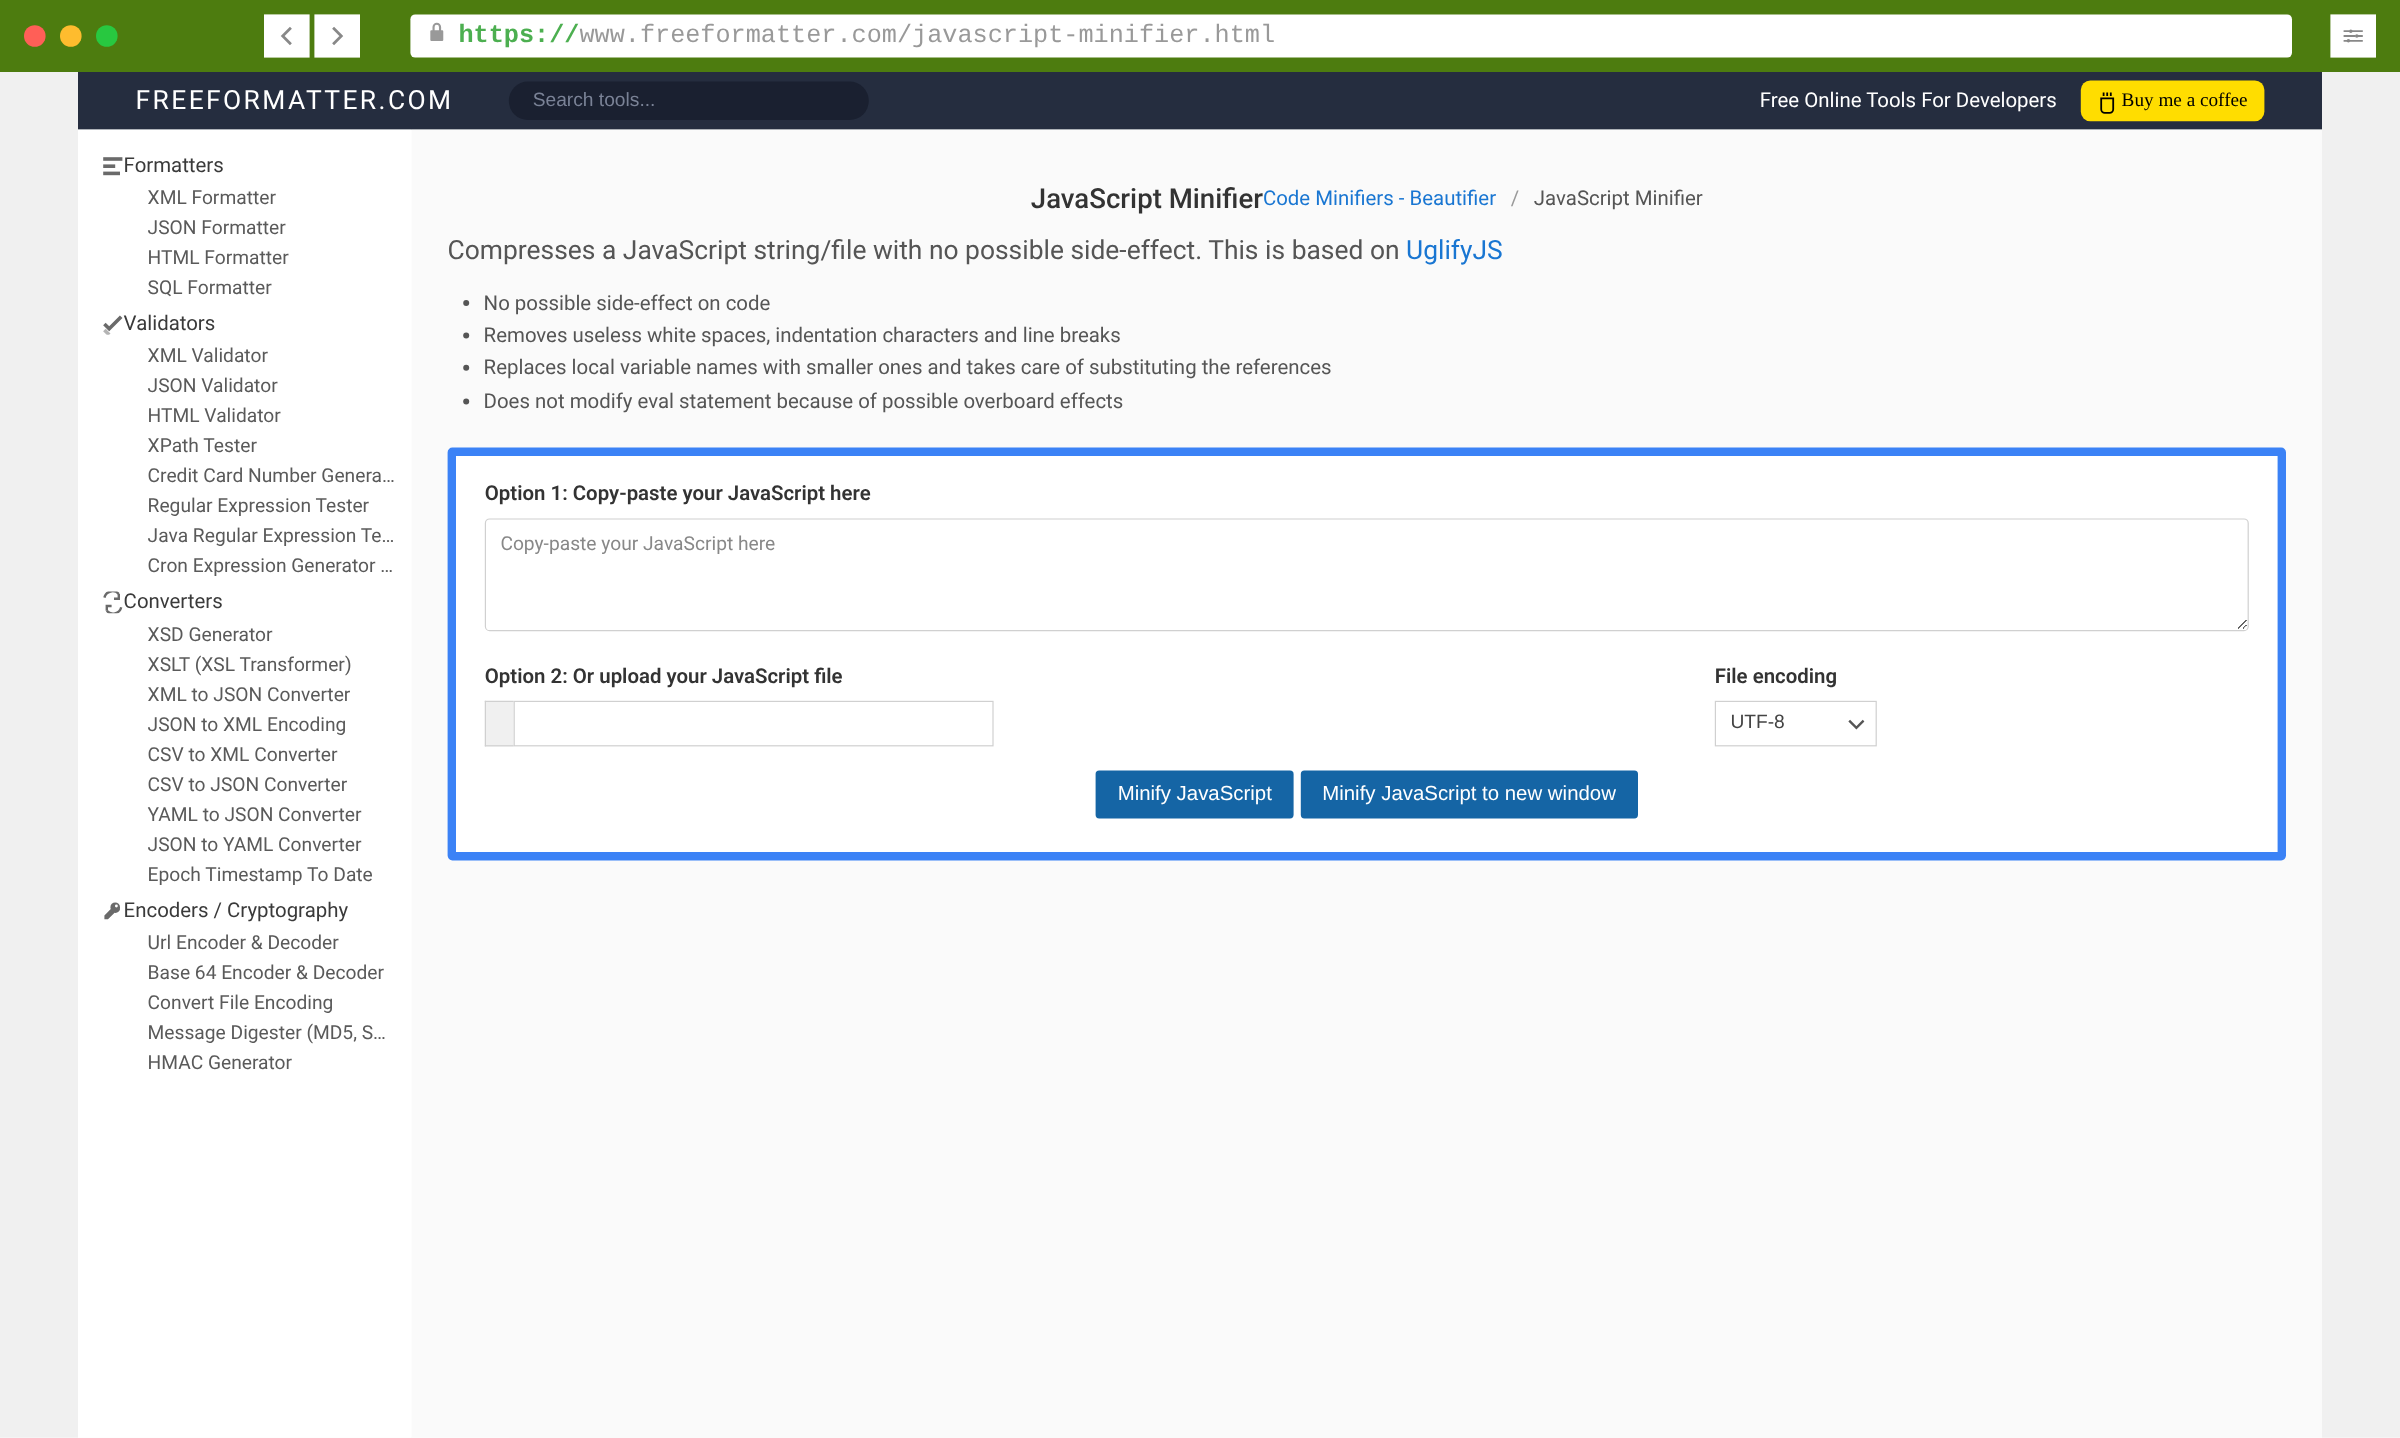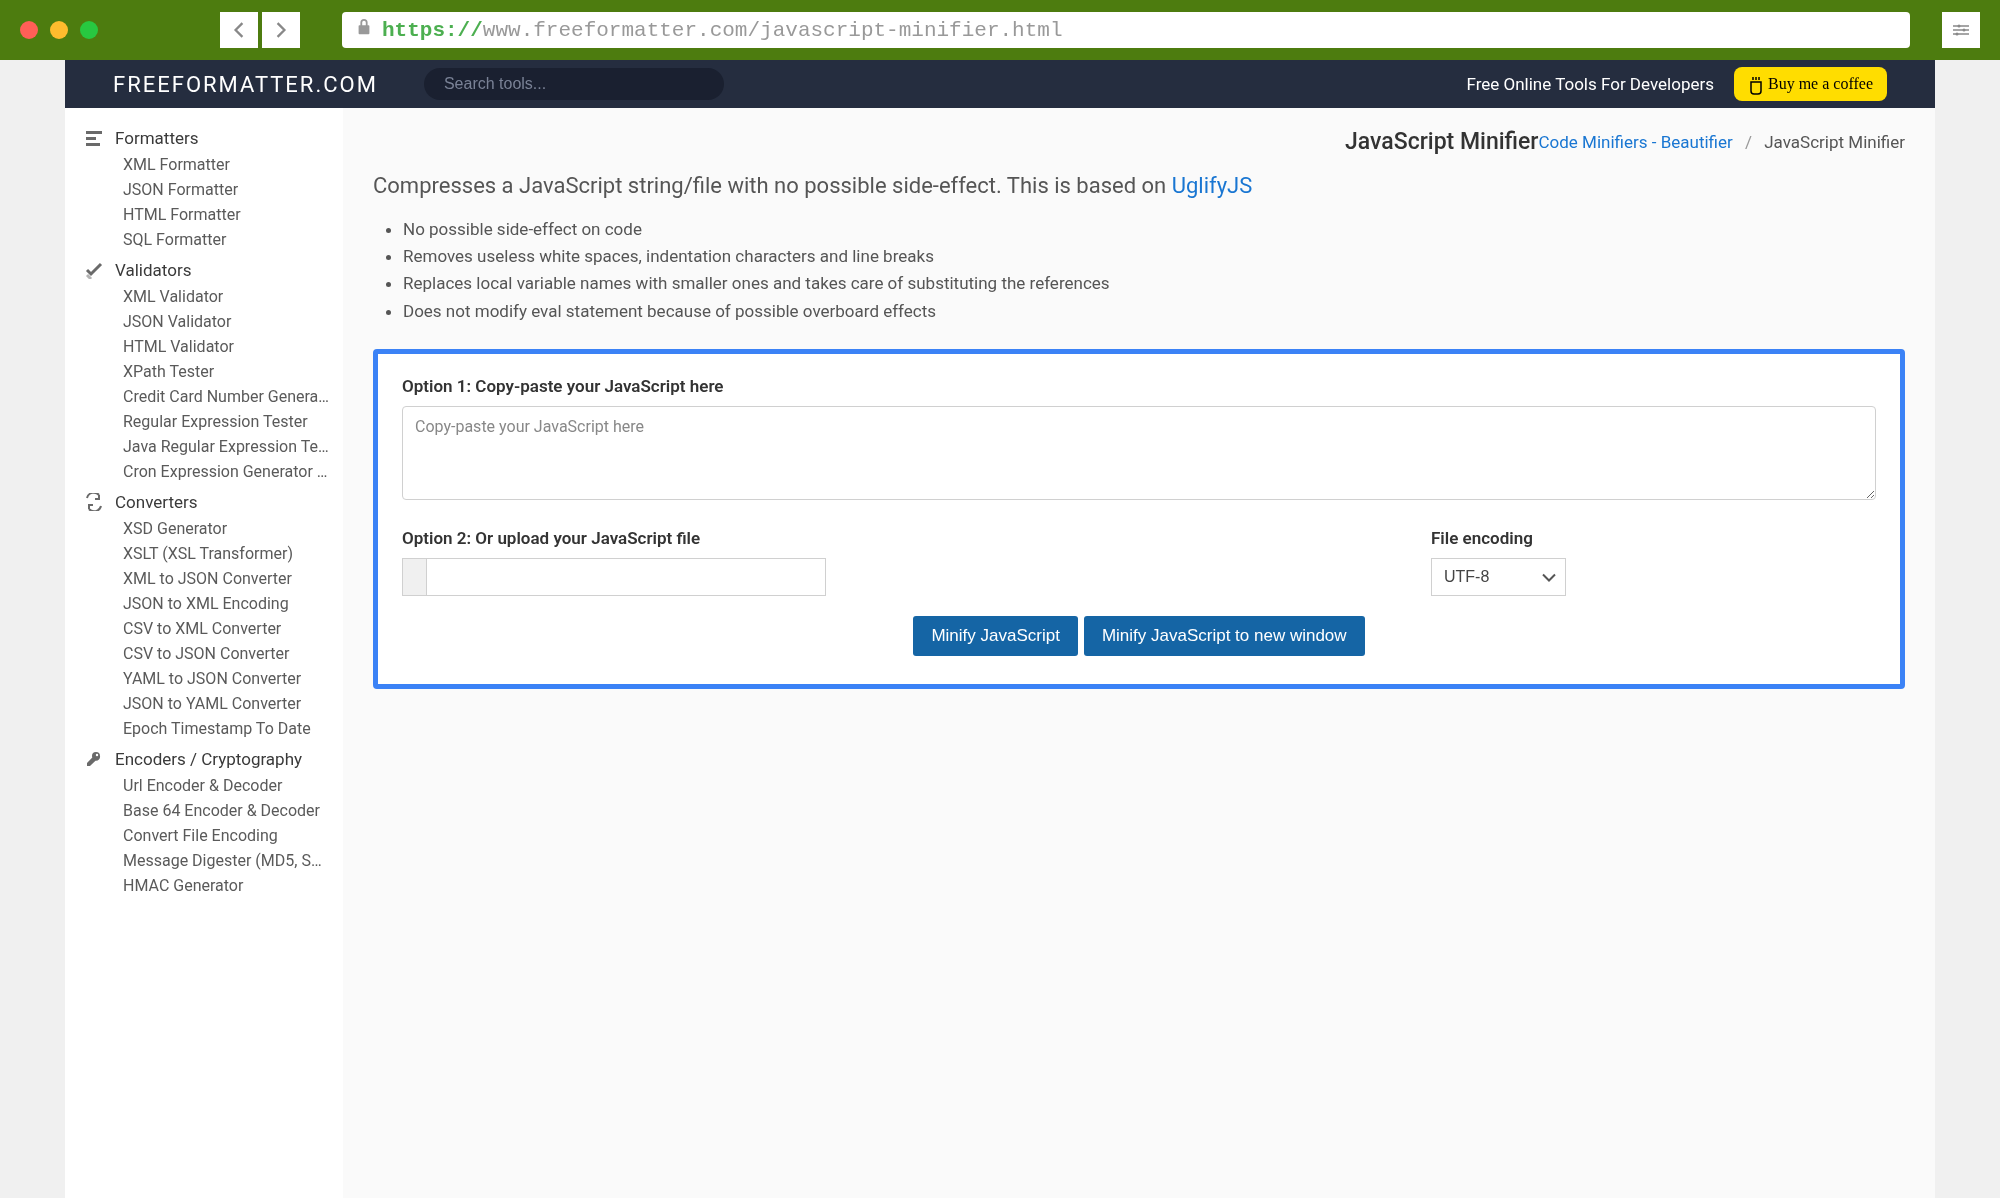--- a/index.html
+++ b/index.html
@@ -31,40 +31,40 @@
 .search-box input::placeholder { color: #7a8296; }
 .nav-right { margin-left: auto; display: flex; align-items: center; gap: 20px; }
 .nav-tagline { color: #fff; font-size: 17px; }
 .coffee-btn { background: #ffdd00; border-radius: 8px; height: 34px; padding: 0 14px; display: flex; align-items: center; gap: 4px; color: #000; font-family: cursive; font-size: 16px; cursor: pointer; }
 .coffee-cup { width: 16px; height: 18px; display: inline-block; }
 
 
 .main-layout { display: flex; height: calc(100% - 48px); }
 .sidebar { width: 278px; background: #fff; padding: 16px 0; overflow-y: auto; }
 .sidebar-section { margin-bottom: 4px; }
-.sidebar-header { display: flex; align-items: center; padding: 4px 20px; gap: 12px; color: #3a3a3a; font-size: 17px; cursor: pointer; }
+.sidebar-header { display: flex; align-items: center; padding: 4px 20px; color: #3a3a3a; font-size: 17px; cursor: pointer; }
 .sidebar-icon { width: 18px; height: 18px; color: #6a6a6a; }
 .sidebar-items { padding-left: 58px; }
 .sidebar-item { padding: 3px 12px 3px 0; color: #5a5a5a; font-size: 16px; cursor: pointer; white-space: nowrap; overflow: hidden; text-overflow: ellipsis; }
 
 
 .content { flex: 1; padding: 20px 30px; background: #fafafa; overflow-y: auto; }
-.content-header { display: flex; justify-content: flex-end; align-items: center; margin-bottom: 14px; }
+.content-header { display: flex; justify-content: center; align-items: center; margin-bottom: 14px; margin-top: 24px; }
 .page-title { font-size: 23px; font-weight: 500; color: #333; }
 .breadcrumb { font-size: 17px; color: #555; }
 .breadcrumb-link { color: #1976d2; cursor: pointer; }
 .breadcrumb-sep { margin: 0 8px; color: #999; }
 .breadcrumb-current { color: #555; }
 .description { font-size: 22px; color: #555; margin-bottom: 14px; line-height: 1.5; }
 .description a { color: #1976d2; text-decoration: none; }
 .feature-list { margin-left: 30px; margin-bottom: 24px; }
 .feature-list li { font-size: 17px; color: #555; line-height: 1.6; }
 
 
-.form-card { background: #fff; border: 5px solid #3b82f6; border-radius: 4px; padding: 22px 24px 28px 24px; }
+.form-card { background: #fff; border: 7px solid #3b82f6; border-radius: 4px; padding: 22px 24px 28px 24px; }
 .form-label { font-size: 17px; font-weight: 600; color: #333; margin-bottom: 10px; display: block; }
 .code-textarea { width: 100%; height: 94px; border: 1px solid #d0d0d0; border-radius: 4px; padding: 10px 12px; font-size: 16px; color: #555; resize: vertical; font-family: inherit; }
 .code-textarea::placeholder { color: #888; }
 .form-row { display: flex; gap: 36px; margin-top: 24px; }
 .form-col { flex: 1; }
 .file-input-wrap { display: flex; margin-top: 10px; }
 .file-btn { width: 24px; height: 38px; background: #f0f0f0; border: 1px solid #d0d0d0; border-right: none; }
 .file-field { flex: 1; height: 38px; border: 1px solid #d0d0d0; max-width: 400px; }
 .select-wrap { position: relative; margin-top: 10px; width: 135px; }
 .select-field { width: 100%; height: 38px; border: 1px solid #d0d0d0; padding: 0 32px 0 12px; font-size: 16px; appearance: none; background: #fff; color: #444; }

